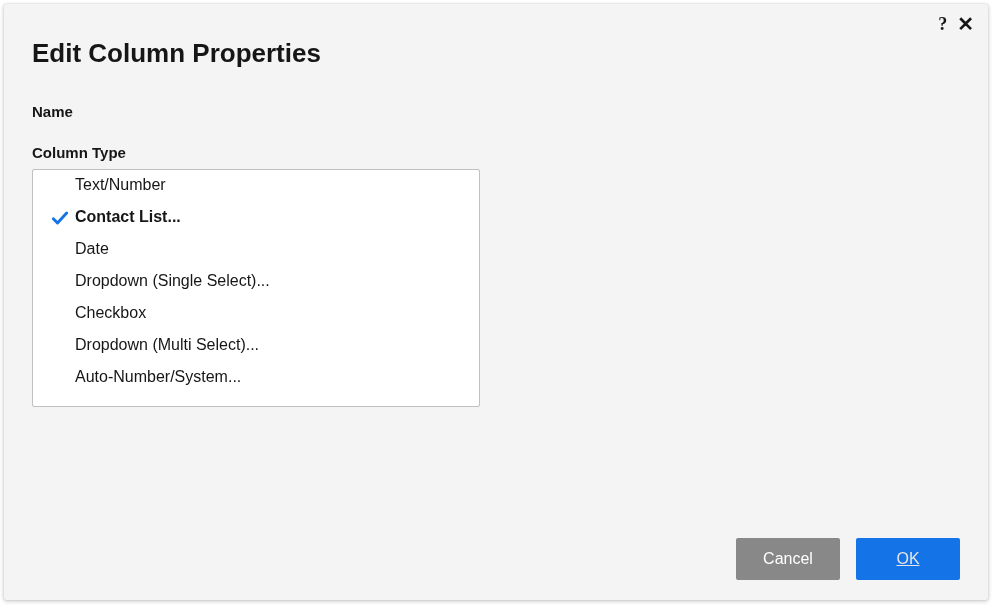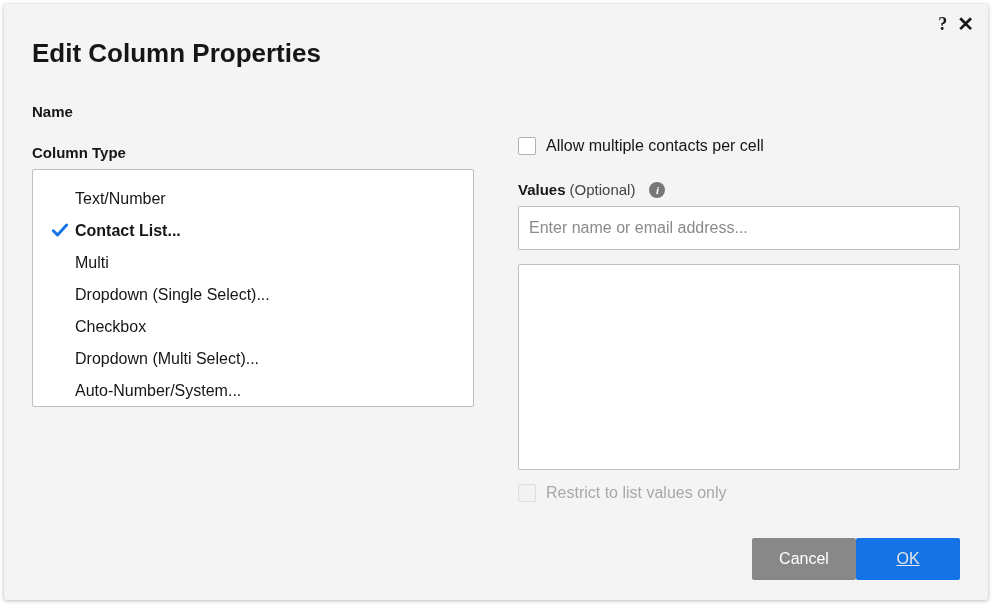--- a/index.html
+++ b/index.html
@@ -109,21 +109,21 @@
   .type-list-label { margin-bottom: 8px; }
   .list-box {
     background: #ffffff;
     border: 1px solid #c0c0c0;
     border-radius: 2px;
     width: 100%;
     padding: 6px 0;
   }
   .list-item {
     display: flex;
-    align-items: flex-end;
+    align-items: flex-start;
     height: 32px;
     padding-left: 12px;
     font-size: 16px;
     color: #161616;
     cursor: pointer;
   }
   .list-item .check-slot {
     width: 30px;
     display: flex;
     align-items: center;
@@ -163,21 +163,21 @@
     border: 1px solid #c0c0c0;
     border-radius: 2px;
   }
   .restrict-row { margin-top: 14px; font-size: 16px; }
 
   .button-row {
     position: absolute;
     right: 28px;
     bottom: 20px;
     display: flex;
-    gap: 0;
+    gap: 16px;
     padding-left: 44px;
   }
   .btn {
     min-width: 104px;
     height: 42px;
     border: none;
     border-radius: 2px;
     font-size: 16px;
     cursor: pointer;
     padding: 0 22px;
@@ -213,21 +213,21 @@
             <div class="list-item selected">
               <span class="check-slot check-icon">
                 <svg width="20" height="20" viewBox="0 0 24 24" fill="none" stroke="#1473e6" stroke-width="3.5" stroke-linecap="round" stroke-linejoin="round">
                   <polyline points="4 13 9 18 20 6"></polyline>
                 </svg>
               </span>
               <span class="item-text">Contact List...</span>
             </div>
             <div class="list-item">
               <span class="check-slot check-icon"></span>
-              <span class="item-text">Multi</span>
+              <span class="item-text">Date</span>
             </div>
             <div class="list-item">
               <span class="check-slot check-icon"></span>
               <span class="item-text">Dropdown (Single Select)...</span>
             </div>
             <div class="list-item">
               <span class="check-slot check-icon"></span>
               <span class="item-text">Checkbox</span>
             </div>
             <div class="list-item">
@@ -236,43 +236,20 @@
             </div>
             <div class="list-item">
               <span class="check-slot check-icon"></span>
               <span class="item-text">Auto-Number/System...</span>
             </div>
           </div>
       </div>
 
     </div>
 
-    <div class="right-col">
-
-      <label class="checkbox-row">
-        <span class="faux-checkbox"></span>
-        <span>Allow multiple contacts per cell</span>
-      </label>
-
-      <div class="field-label">
-        <span>Values</span>
-        <span class="optional">(Optional)</span>
-        <span class="info-icon">i</span>
-      </div>
-
-      <input type="text" class="text-input values-input" placeholder="Enter name or email address..." style="">
-
-      <div class="values-box"></div>
-
-      <label class="checkbox-row restrict-row disabled">
-        <span class="faux-checkbox"></span>
-        <span>Restrict to list values only</span>
-      </label>
-
-    </div>
   </div>
 
   <div class="button-row">
     <button class="btn btn-cancel">Cancel</button>
     <button class="btn btn-ok">OK</button>
   </div>
 
 </div>
 
 </body></html>

